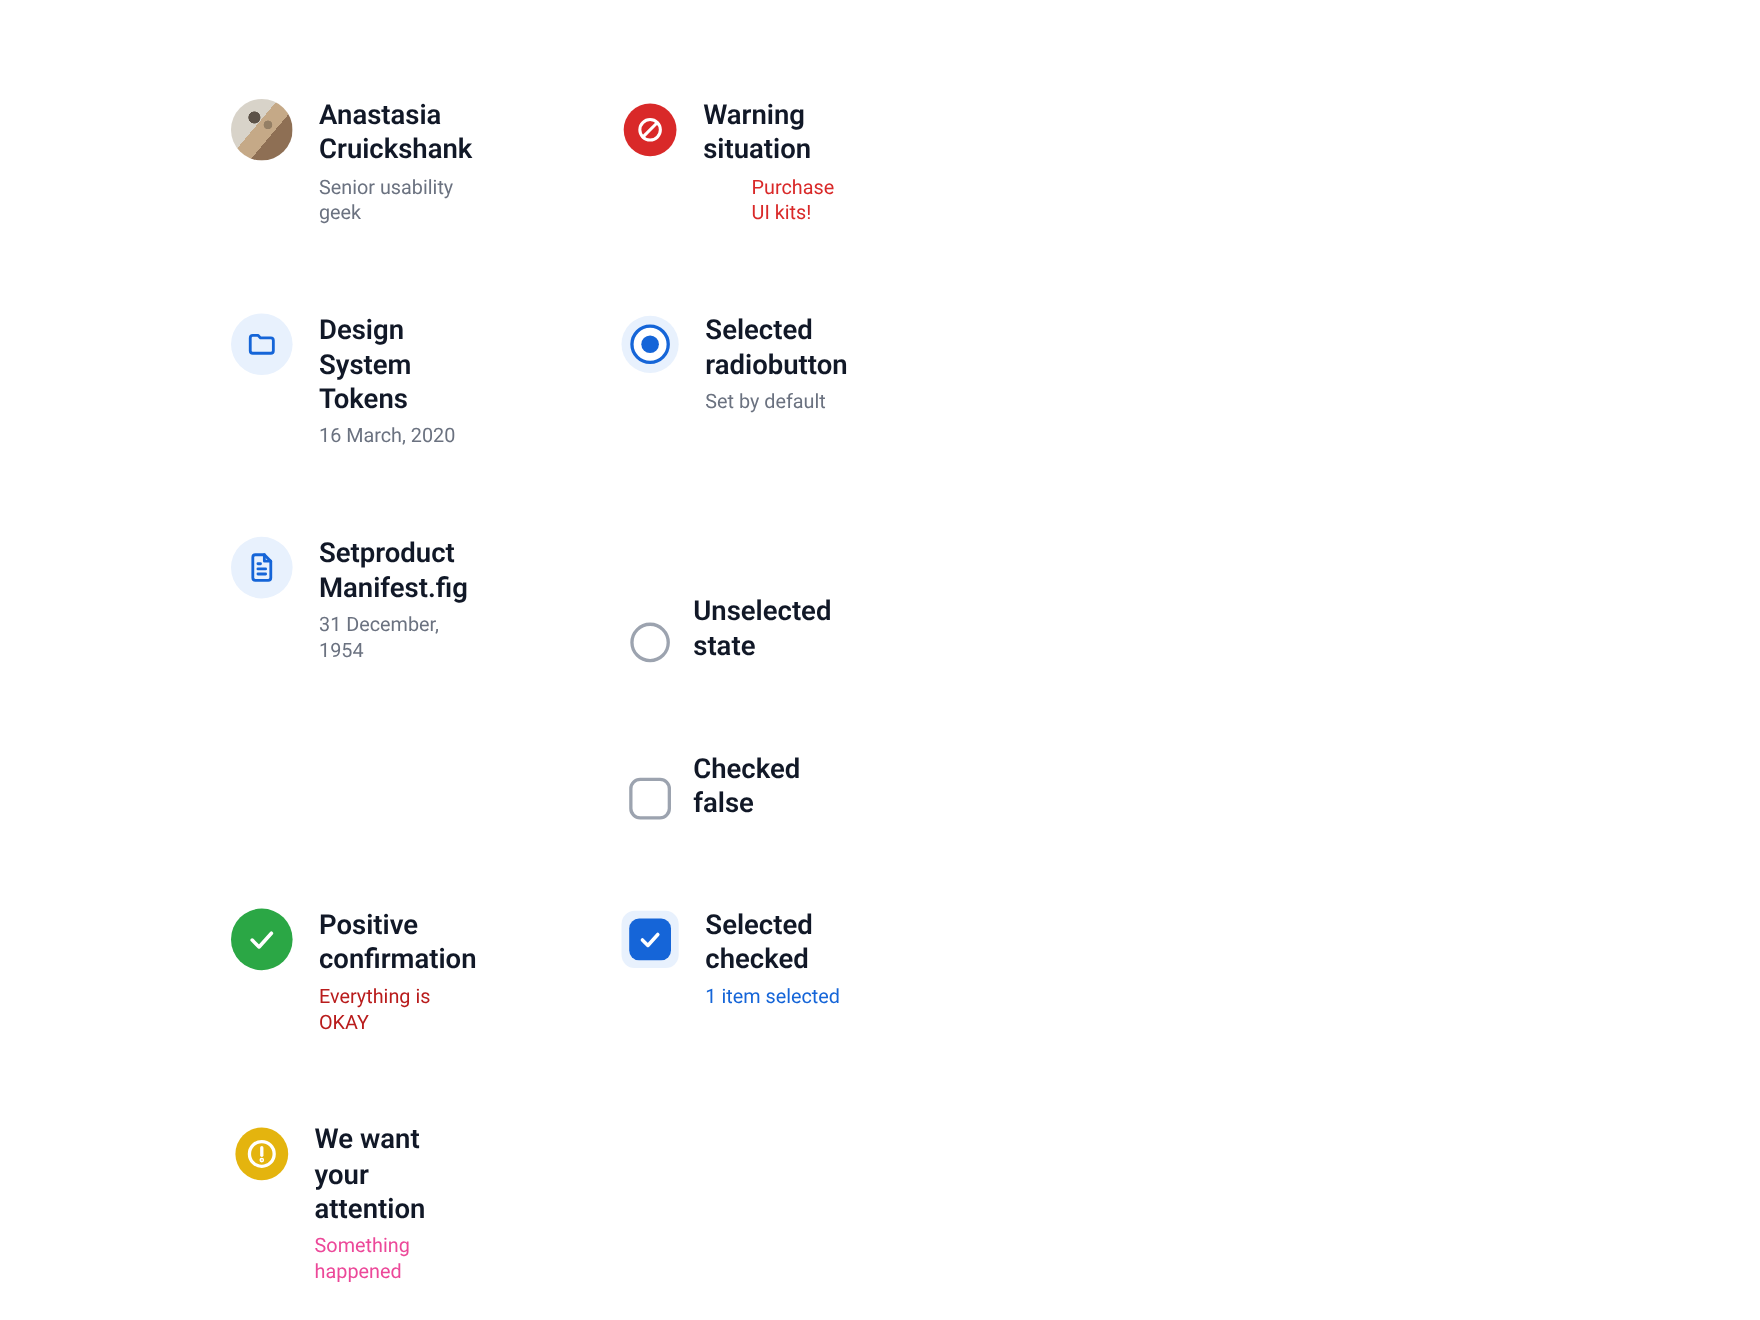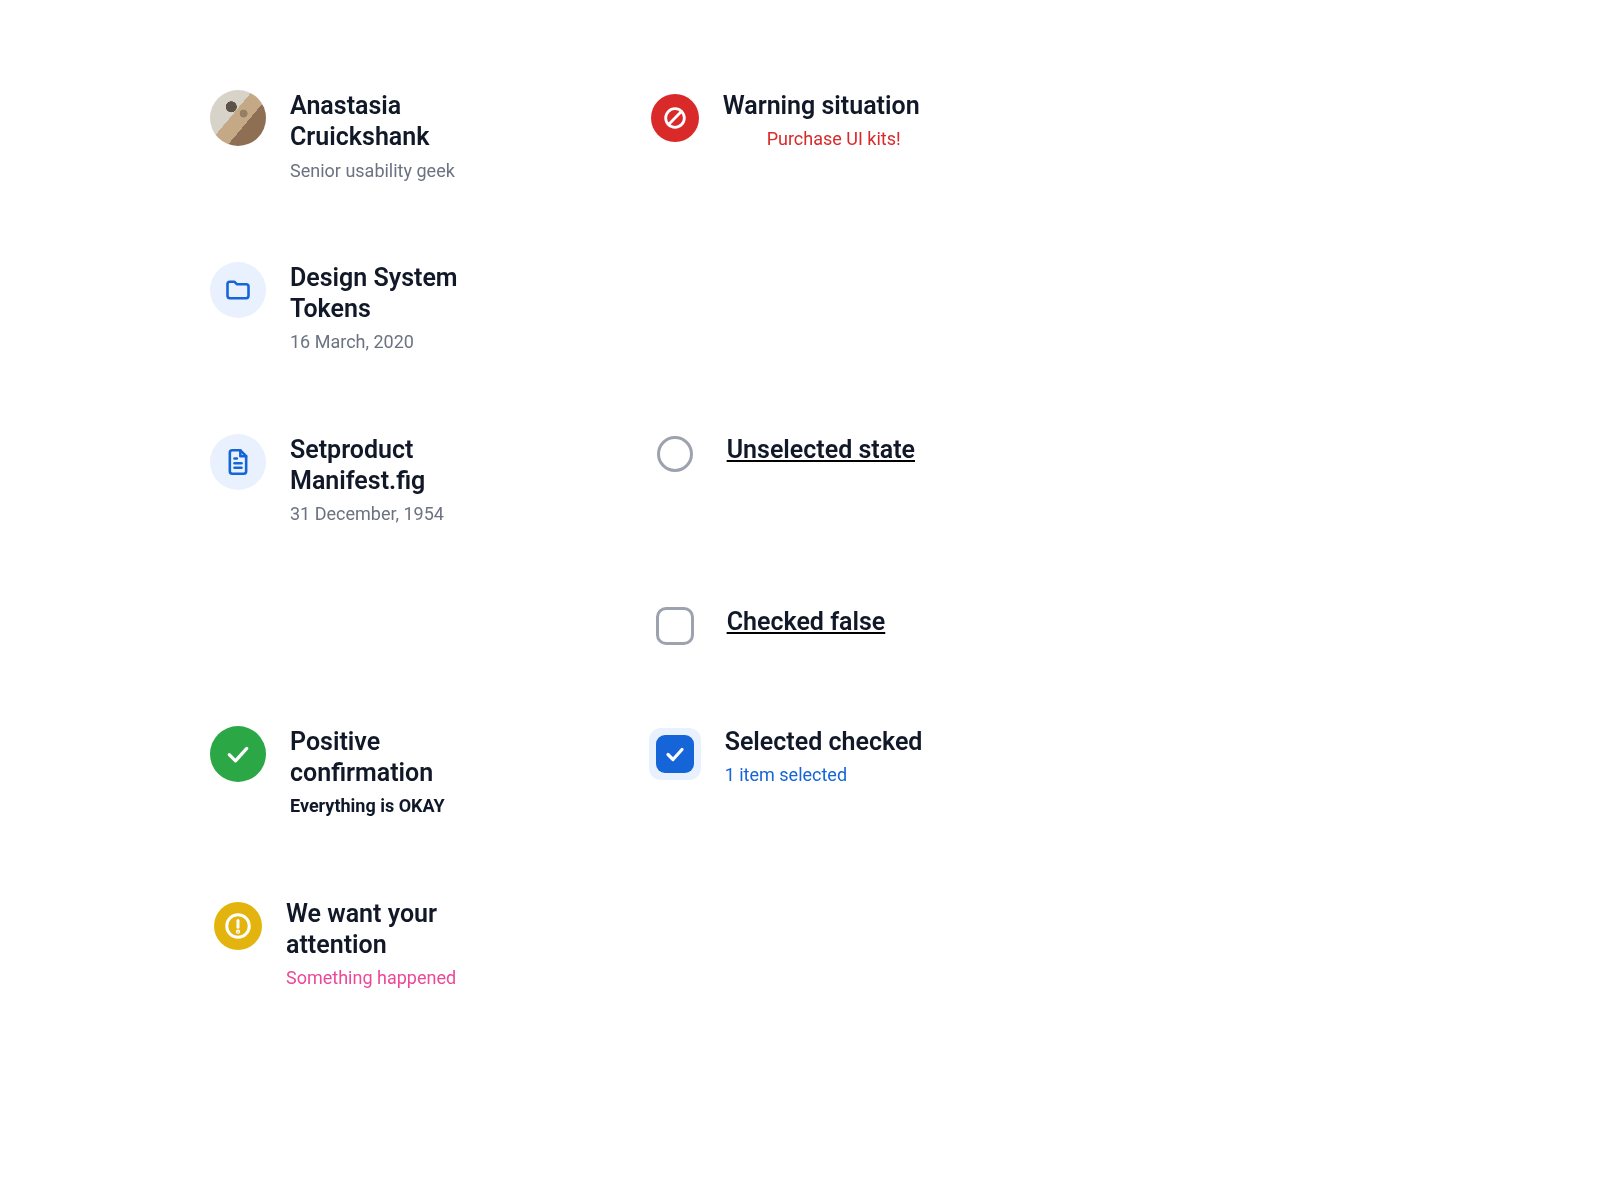--- a/index.html
+++ b/index.html
@@ -5,34 +5,33 @@
     * { margin: 0; padding: 0; box-sizing: border-box; }
     body {
       font-family: -apple-system, BlinkMacSystemFont, 'Segoe UI', Roboto, Helvetica, Arial, sans-serif;
       background: #fff;
       width: 1600px;
       height: 1200px;
       padding: 90px 210px;
     }
     .grid {
       display: grid;
-      grid-template-columns: 1fr 1fr 1fr;
+      grid-template-columns: 1fr 1fr 1fr 1fr;
       column-gap: 130px;
       row-gap: 80px;
     }
     .list-item {
       display: flex;
       align-items: flex-start;
       gap: 24px;
     }
     .list-item-center {
       display: flex;
-      align-items: flex-start;
-      gap: 24px;
-      text-decoration: underline;
+      align-items: flex-end;
+      gap: 11px;
     }
     .icon-circle {
       width: 56px;
       height: 56px;
       border-radius: 50%;
       display: flex;
       align-items: center;
       justify-content: center;
       flex-shrink: 0;
     }
@@ -58,21 +57,21 @@
       font-size: 25px;
       font-weight: 600;
       color: #111827;
       line-height: 1.25;
     }
     .sub {
       font-size: 18px;
       line-height: 1.3;
     }
     .sub-gray { color: #6B7280; }
-    .sub-green { color: #0f172a; font-weight: bold; }
+    .sub-green { color: #b91c1c; }
     .sub-amber { color: #ec4899; }
     .sub-red { color: #D92929; margin-left: 44px; }
     .sub-blue { color: #1565D8; }
     .bg-lightblue { background: #E8F1FD; }
     .bg-lightgray { background: #F1F2F4; }
     .bg-green { background: #2BA745; }
     .bg-amber { background: #E4B40E; }
     .bg-red { background: #D92929; }
     .avatar {
       width: 56px;
@@ -187,20 +186,31 @@
         <circle cx="12" cy="12" r="8"></circle>
         <line x1="6.5" y1="17.5" x2="17.5" y2="6.5"></line>
       </svg>
     </div>
     <div class="text-col">
       <div class="title">Warning situation</div>
       <div class="sub sub-red">Purchase UI kits!</div>
     </div>
   </div>
 
+  <div class="list-item col-right row-2">
+    <div class="icon-circle bg-lightblue" style="width:52px;height:52px;margin-top:2px;margin-left:2px;">
+      <div class="radio-outer">
+        <div class="radio-dot"></div>
+      </div>
+    </div>
+    <div class="text-col">
+      <div class="title">Selected radiobutton</div>
+      <div class="sub sub-gray">Set by default</div>
+    </div>
+  </div>
 
   <div class="list-item-center col-right row-3">
     <div class="control-holder">
       <div class="radio-empty"></div>
     </div>
     <div class="title">Unselected state</div>
   </div>
 
   <div class="list-item-center col-right row-4">
     <div class="control-holder">

